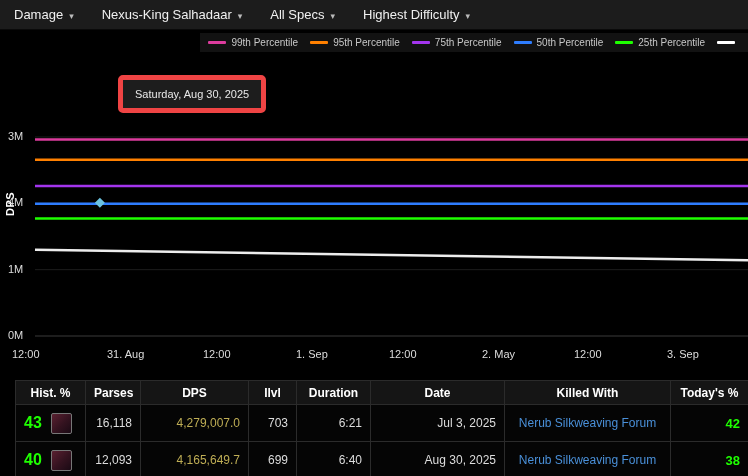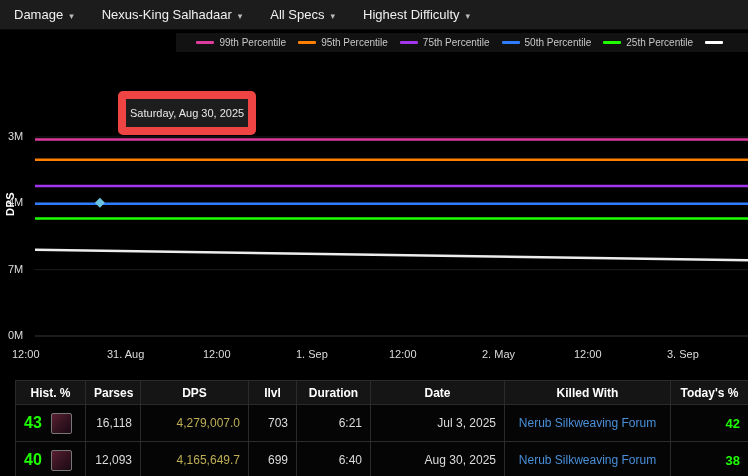--- a/index.html
+++ b/index.html
@@ -8,35 +8,35 @@
 
   
   .topbar{position:absolute;top:0;left:0;width:748px;height:30px;background:#1c1c1c;
           display:flex;align-items:center;padding-left:14px;gap:28px;box-sizing:border-box;
           border-bottom:1px solid #0a0a0a;}
   .nav-item{display:flex;align-items:center;gap:6px;color:#f0f0f0;font-size:13px;cursor:pointer;white-space:nowrap;}
   .caret{font-size:9px;color:#bbb;position:relative;top:1px;}
 
   
   .legend{position:absolute;top:33px;right:0;display:flex;align-items:center;gap:12px;
-          background:#121212;padding:4px 20px;}
+          background:#121212;padding:4px 8px;}
   .legend-item{display:flex;align-items:center;gap:5px;cursor:pointer;}
   .swatch{display:inline-block;width:18px;height:3px;border-radius:1px;background:#888;}
   .legend-label{font-size:10px;color:#c8c8c8;white-space:nowrap;}
 
   
   #chart-svg{position:absolute;top:50px;left:0;}
   .ylabel{position:absolute;left:10px;top:204px;transform:translate(-50%,-50%) rotate(-90deg);
           font-size:11px;font-weight:bold;color:#fff;letter-spacing:.5px;}
   .ytick{position:absolute;left:8px;font-size:11px;color:#ddd;}
   .xtick{position:absolute;top:348px;font-size:11px;color:#ddd;white-space:nowrap;}
 
   
-  .tooltip{position:absolute;left:118px;top:91px;background:#1d1d1d;border:8px solid #ef4444;
-           border-radius:5px;padding:8px 4px;z-index:5;}
+  .tooltip{position:absolute;left:118px;top:75px;background:#1d1d1d;border:5px solid #ef4444;
+           border-radius:5px;padding:8px 12px;z-index:5;}
   .tt-date{font-size:11px;color:#e8e8e8;}
   .tt-line{margin-top:6px;font-size:12px;}
   .tt-series{color:var(--pink);}
   .tt-value{color:#fff;font-weight:bold;margin-left:4px;}
 
   
   .parse-table{position:absolute;left:15px;top:380px;width:733px;border-collapse:collapse;
                table-layout:fixed;background:#060606;font-size:12px;color:#ddd;}
   .parse-table th,.parse-table td{border:1px solid #2b2b2b;padding:0 8px;white-space:nowrap;overflow:hidden;box-sizing:border-box;}
   .parse-table thead th{height:24px;background:#151515;color:#fff;font-weight:bold;text-align:center;font-size:12px;}
@@ -112,21 +112,21 @@
       <line x1="35" x2="748" y1="109.8673" y2="109.8673" stroke="#ff8000" stroke-width="2.5"></line>
       <line x1="35" x2="748" y1="136.07160000000002" y2="136.07160000000002" stroke="#a335ee" stroke-width="2.5"></line>
       <line x1="35" x2="748" y1="153.65169999999998" y2="153.65169999999998" stroke="#2e7dff" stroke-width="2.5"></line>
       <line x1="35" x2="748" y1="168.57819999999998" y2="168.57819999999998" stroke="#1eff00" stroke-width="2.5"></line>
       <line x1="35" x2="748" y1="199.75799999999998" y2="210.3724" stroke="#ededed" stroke-width="2.5"></line>
       <polygon points="99.883,147.6566 104.883,152.6566 99.883,157.6566 94.883,152.6566" fill="#6cc3e0"></polygon>
     </svg>
 
   <div class="ytick" style="top:130px">3M</div>
   <div class="ytick" style="top:196px">4M</div>
-  <div class="ytick" style="top:263px">7M</div>
+  <div class="ytick" style="top:263px">1M</div>
   <div class="ytick" style="top:329px">0M</div>
 
   <div class="xtick" style="left:12px">12:00</div>
   <div class="xtick" style="left:107px">31. Aug</div>
   <div class="xtick" style="left:203px">12:00</div>
   <div class="xtick" style="left:296px">1. Sep</div>
   <div class="xtick" style="left:389px">12:00</div>
   <div class="xtick" style="left:482px">2. May</div>
   <div class="xtick" style="left:574px">12:00</div>
   <div class="xtick" style="left:667px">3. Sep</div>

